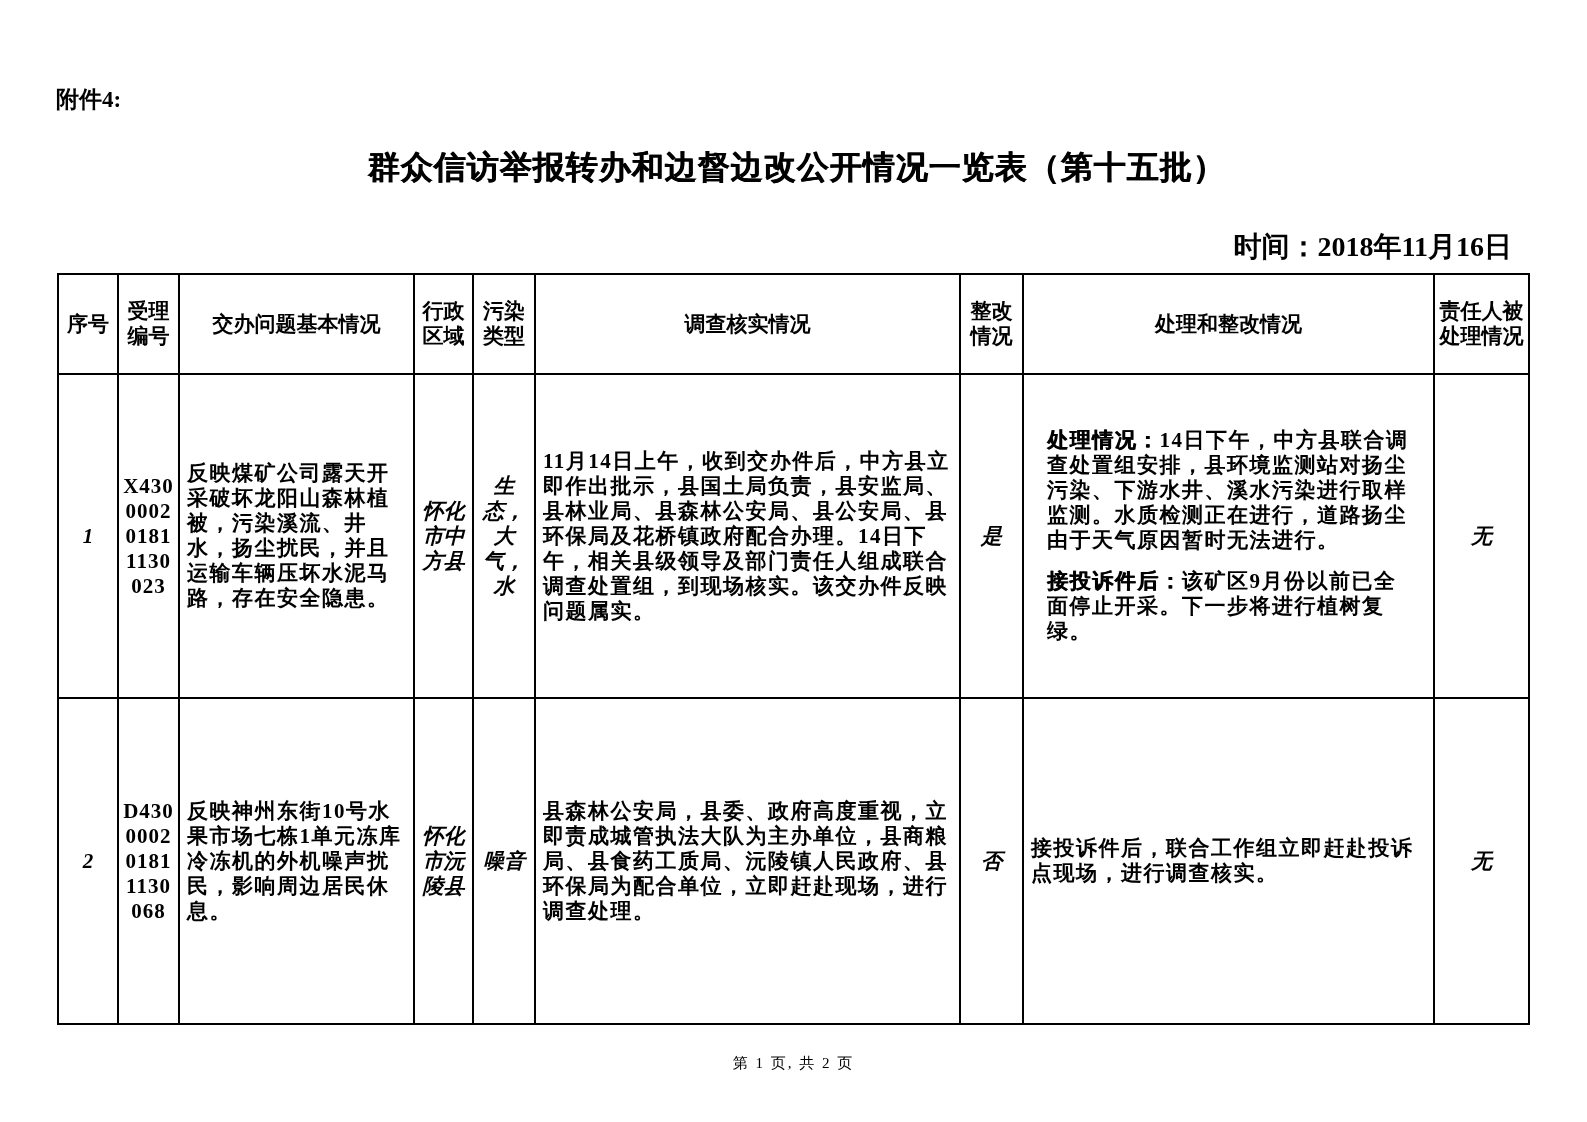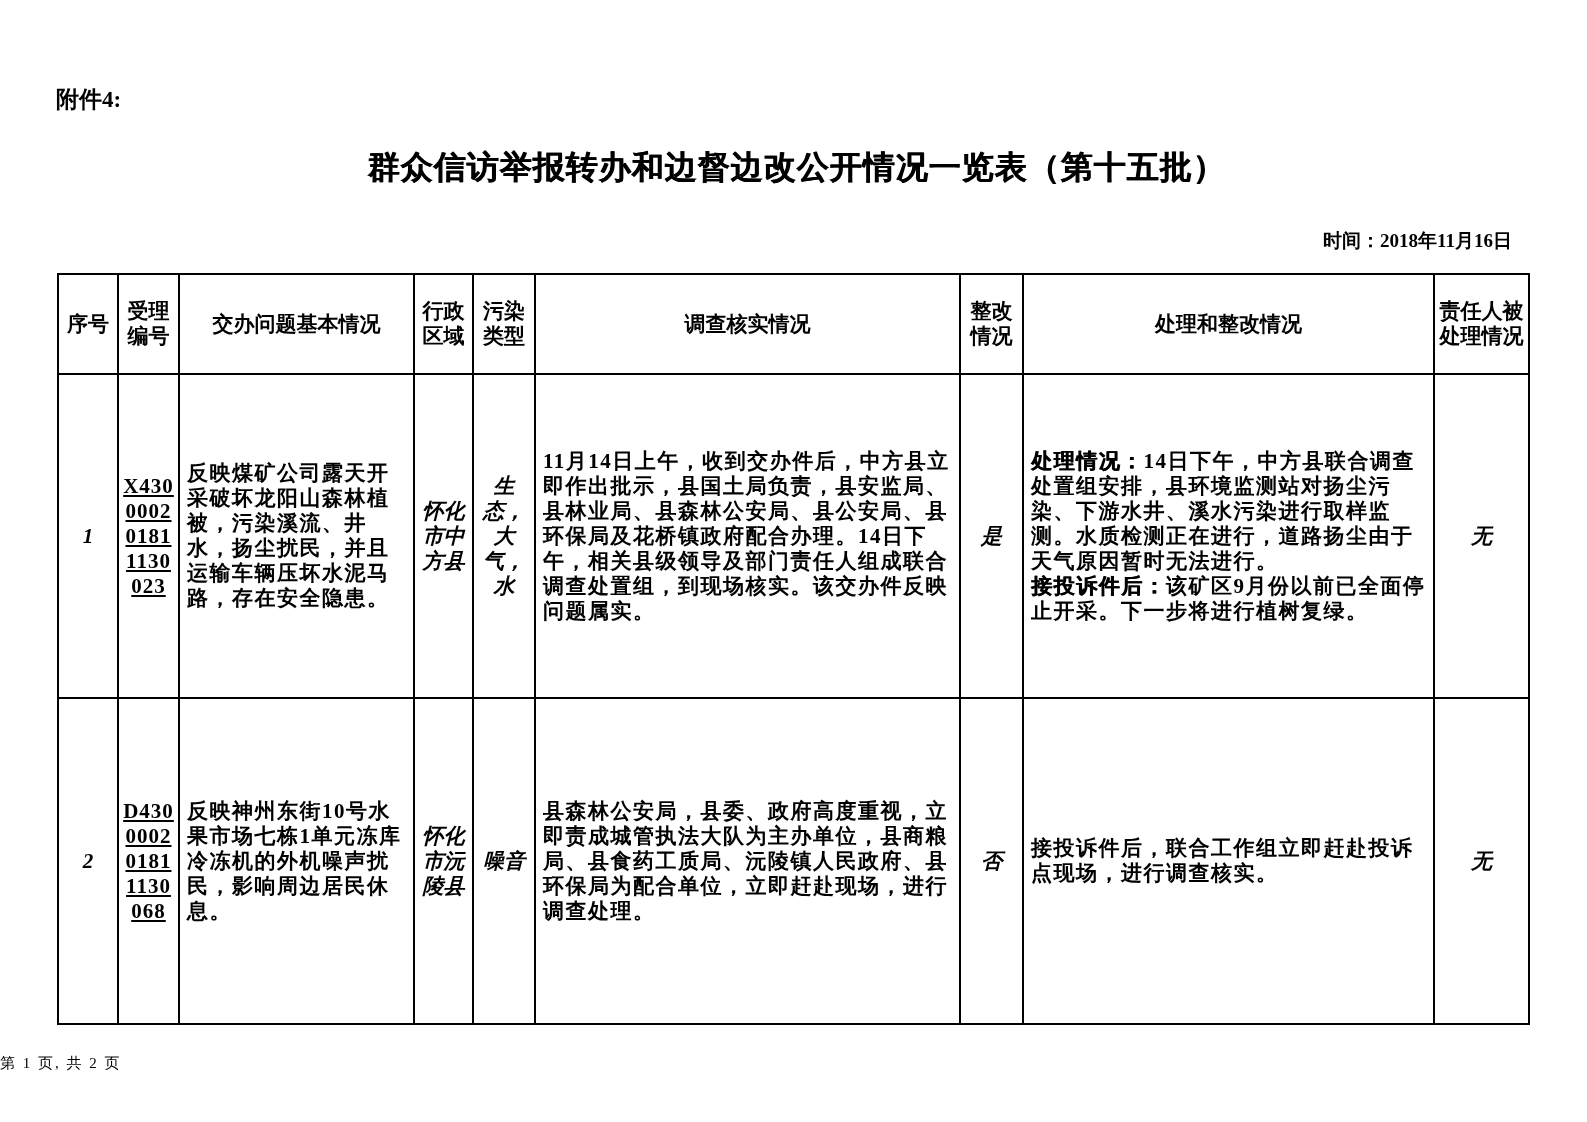--- a/index.html
+++ b/index.html
@@ -16,21 +16,21 @@
     font-size: 23px; font-weight: 700;
   }
   .title {
     position: absolute; left: 6px; right: 0; top: 146px;
     margin: 0; text-align: center;
     font-size: 32px; font-weight: 700; letter-spacing: 1px;
     text-shadow: 0.8px 0 0 currentColor;
   }
   .date {
     position: absolute; right: 75px; top: 228px;
-    font-size: 19px; font-weight: 700;
+    font-size: 28px; font-weight: 700;
   }
   table.doc {
     position: absolute; left: 57px; top: 273px;
     width: 1471px;
     border-collapse: collapse;
     table-layout: fixed;
   }
   .doc th, .doc td {
     border: 2px solid #000;
     font-size: 21px; line-height: 25px; font-weight: 700;
@@ -38,26 +38,26 @@
     padding: 2px 4px;
     overflow: hidden;
   }
   .doc th { text-align: center; }
   .doc th.narrowwrap { padding: 2px 2px; }
   .doc thead tr { height: 100px; }
   .doc tbody tr.r1 { height: 324px; }
   .doc tbody tr.r2 { height: 326px; }
   td.c { text-align: center; font-style: italic; }
   td.l { text-align: left; padding: 2px 7px; letter-spacing: 1.5px; }
-  td.num { text-align: center; word-break: break-all; letter-spacing: 1px; text-decoration: underline; }
-  td.handling p { margin: 0; }
+  td.num { text-align: center; word-break: break-all; letter-spacing: 1px; }
+  td.handling p { margin: 16px; }
   .xb { font-weight: 700; text-shadow: 0.7px 0 0 currentColor; }
   .footer {
     position: absolute; left: 0; right: 0; top: 1054px;
-    text-align: left;
+    text-align: center;
     font-size: 15px; font-weight: 400; letter-spacing: 2px;
   }
 </style>
 </head>
 <body>
 
 <div class="attachment">附件4:</div>
 
 <h1 class="title">群众信访举报转办和边督边改公开情况一览表（第十五批）</h1>
 

